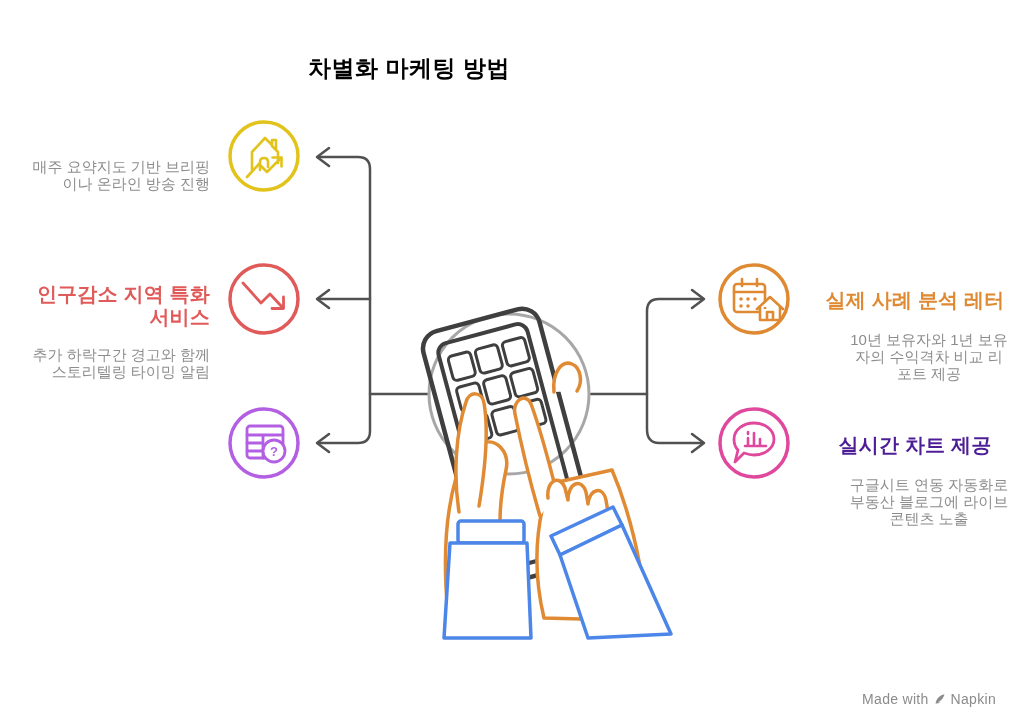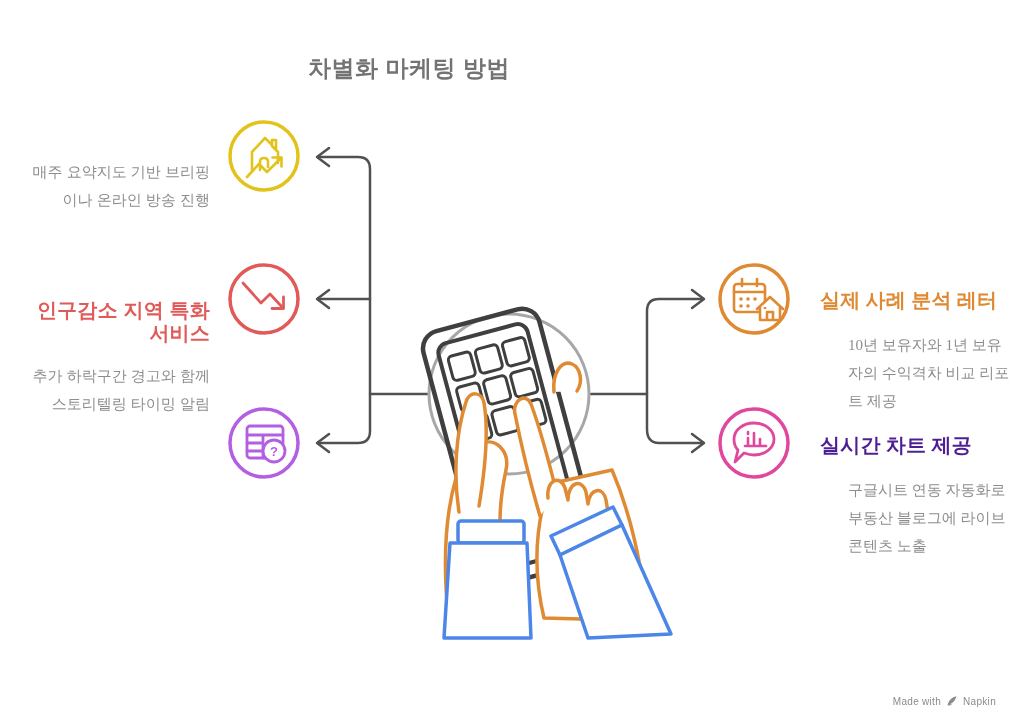--- a/index.html
+++ b/index.html
@@ -7,52 +7,52 @@
   body {
     position:relative;
     background:#ffffff;
     font-family:"Liberation Sans","DejaVu Sans",sans-serif;
     overflow:hidden;
     color:#3e3e3e;
   }
   .page-title {
     position:absolute; top:53px; left:0; width:818px;
     text-align:center;
-    font-size:23px; font-weight:bold; color:#737373;
+    font-size:23px; font-weight:bold; color:#000000;
     letter-spacing:.5px;
   }
   .svg-layer { position:absolute; top:0; left:0; width:1020px; height:720px; }
 
   .item-text { position:absolute; width:190px; }
   .item-text.left  { left:20px;  text-align:right; }
-  .item-text.right { left:820px; text-align:left;font-family:Liberation Serif, serif; }
+  .item-text.right { left:820px; text-align:center; }
   .item-title {
     font-size:20px; font-weight:bold; line-height:23px;
     word-break:break-all; letter-spacing:.2px;
   }
   .item-desc {
     margin-top:17px;
-    font-size:15px; line-height:28px; color:#8d8d8d;
+    font-size:15px; line-height:17px; color:#8d8d8d;
     word-break:break-all;
   }
   .item-text.right .item-desc { margin-top:19px;margin-left:28px; }
 
   .c-yellow { color:#e2c31b; }
   .c-red    { color:#e15a5a; }
   .c-purple { color:#b35fe3; }
   .c-orange { color:#df8a32; }
   .c-pink   { color:#4c1d95; }
 
   .icon-circle { position:absolute; width:74px; height:74px; }
   .icon-circle svg { display:block; }
 
   .footer {
     position:absolute; right:24px; bottom:13px;
     display:flex; align-items:center; gap:5px;
-    font-size:10px; color:#8b8b8b; letter-spacing:.3px;
+    font-size:14px; color:#8b8b8b; letter-spacing:.3px;
   }
   .footer svg { display:block; }
 </style>
 </head>
 <body>
 
 <svg class="svg-layer" viewBox="0 0 1020 720" aria-hidden="true">
 
   <g fill="none" stroke="#515151" stroke-width="2.5" stroke-linecap="round" stroke-linejoin="round">
     <path d="M318 157 H358 Q370 157 370 169 V431 Q370 443 358 443 H318"></path>
@@ -108,21 +108,21 @@
       <path d="M560 555 L622 525 L671 634 L588 638 Z"></path>
     </g>
   </g>
 </svg>
 
 <h1 class="page-title">차별화 마케팅 방법</h1>
 
 <div class="item-text left" style="top:141px">
   <div class="item-desc">매주 요약지도 기반 브리핑이나 온라인 방송 진행</div>
 </div>
-<div class="item-text left" style="top:299px">
+<div class="item-text left" style="top:283px">
   <div class="item-title c-red">인구감소 지역 특화 서비스</div>
   <div class="item-desc">추가 하락구간 경고와 함께 스토리텔링 타이밍 알림</div>
 </div>
 <div class="item-text left" style="top:427px">
 </div>
 
 <div class="item-text right" style="top:289px">
   <div class="item-title c-orange">실제 사례 분석 레터</div>
   <div class="item-desc">10년 보유자와 1년 보유자의 수익격차 비교 리포트 제공</div>
 </div>

